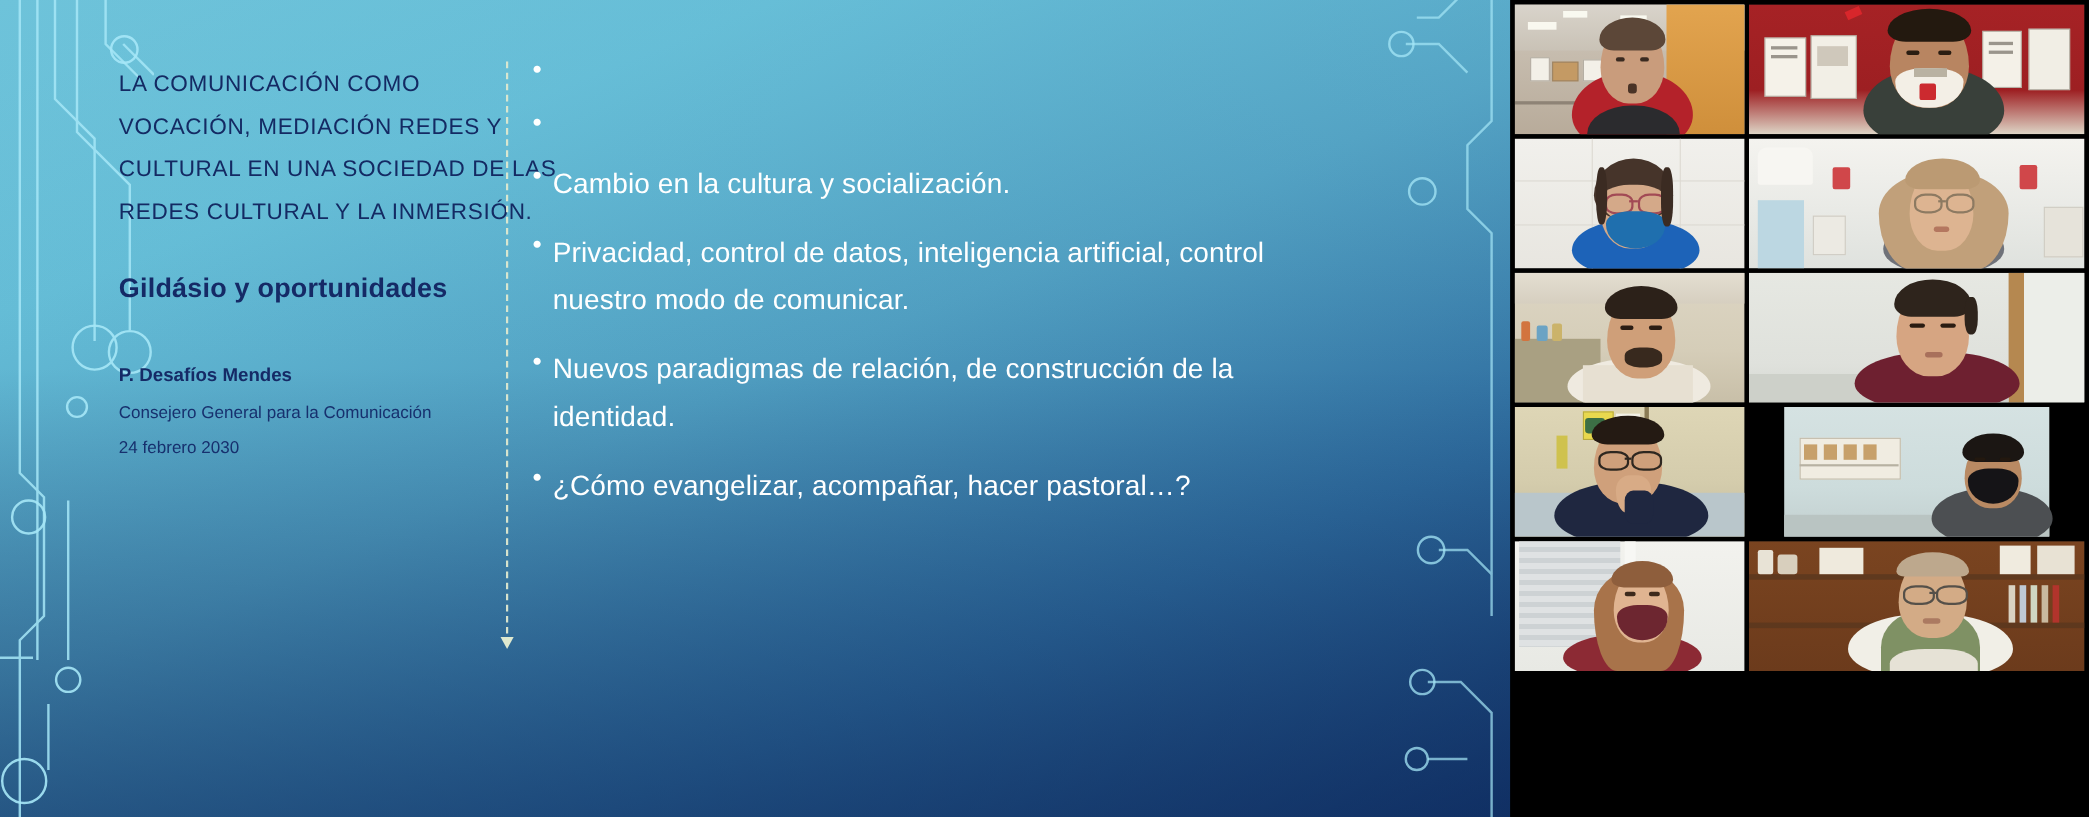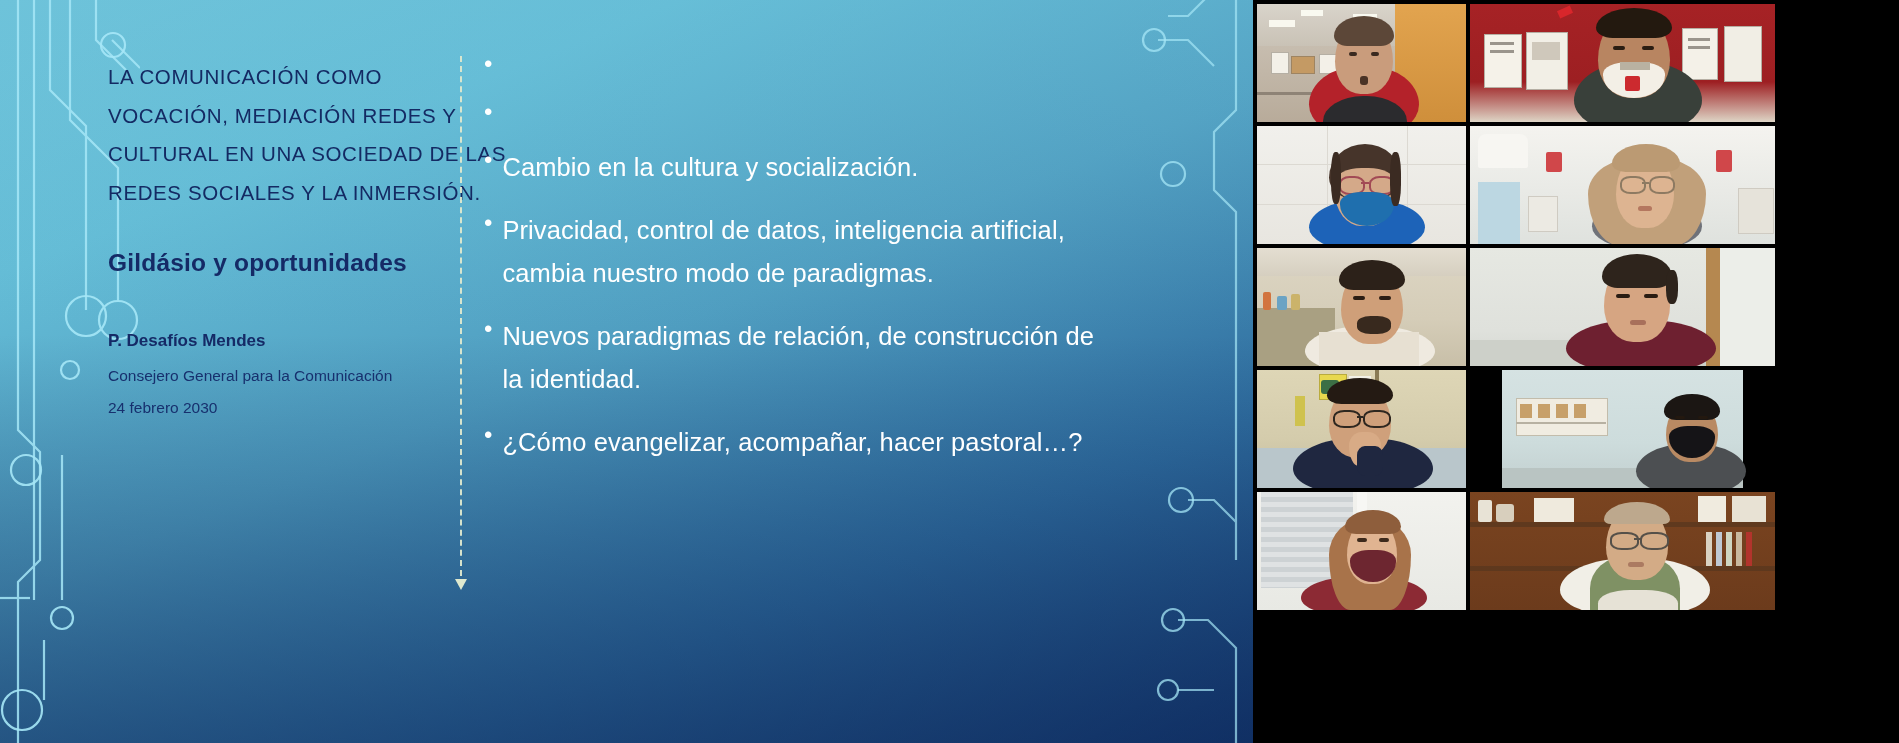--- a/index.html
+++ b/index.html
@@ -1,20 +1,20 @@
 <!DOCTYPE html>
 <html><head>
 <meta charset="utf-8">
 <style>
   html,body{margin:0;padding:0;background:#000;}
   body{width:1899px;height:743px;overflow:hidden;font-family:"Liberation Sans",sans-serif;}
   .screen{position:relative;width:1899px;height:743px;display:flex;}
 
   
-  .slide{position:relative;width:1253px;height:743px;overflow:hidden;
+  .slide{position:relative;width:1373px;height:743px;overflow:hidden;
          background:linear-gradient(158deg,#6ec3da 0%,#64bcd6 22%,#4f9dc0 48%,#2f6d9f 74%,#14366d 100%);}
   .slide .grad-overlay{position:absolute;inset:0;
          background:linear-gradient(180deg,rgba(110,195,218,.25) 0%,rgba(40,100,150,0) 45%,rgba(13,42,92,.55) 100%);
          pointer-events:none;}
 
   .circuit{position:absolute;top:0;bottom:0;pointer-events:none;}
   .circuit.left{left:0;width:140px;}
   .circuit.right{right:0;width:135px;}
   .circuit svg{width:100%;height:100%;display:block;}
 
@@ -111,21 +111,21 @@
       </svg>
     </div>
 
     <div class="slide-inner">
 
       <div class="title-col">
         <div class="title-main">
           <span class="tl">LA COMUNICACIÓN COMO</span>
           <span class="tl">VOCACIÓN, MEDIACIÓN REDES Y</span>
           <span class="tl">CULTURAL  EN UNA SOCIEDAD  DE LAS</span>
-          <span class="tl">REDES SOCIALES Y LA INMERSIÓN.</span>
+          <span class="tl">REDES CULTURAL Y LA INMERSIÓN.</span>
         </div>
         <div class="subtitle">Gildásio y oportunidades</div>
         <div class="author">P. Desafíos Mendes</div>
         <div class="role">Consejero General para la Comunicación</div>
         <div class="date">24 febrero 2030</div>
       </div>
 
       <div class="divider">
         <div class="dash"></div>
         <div class="arrow"></div>
@@ -137,21 +137,21 @@
         </div>
         <div class="bullet">
           <span class="dot">•</span>
         </div>
         <div class="bullet">
           <span class="dot">•</span>
           <span class="btxt">Cambio en la cultura y socialización.</span>
         </div>
         <div class="bullet">
           <span class="dot">•</span>
-          <span class="btxt">Privacidad, control de datos, inteligencia artificial, cambia nuestro modo de paradigmas.</span>
+          <span class="btxt">Privacidad, control de datos, inteligencia artificial, control nuestro modo de comunicar.</span>
         </div>
         <div class="bullet">
           <span class="dot">•</span>
           <span class="btxt">Nuevos paradigmas de relación, de construcción de la identidad.</span>
         </div>
         <div class="bullet">
           <span class="dot">•</span>
           <span class="btxt">¿Cómo evangelizar, acompañar, hacer pastoral…?</span>
         </div>
       </div>

